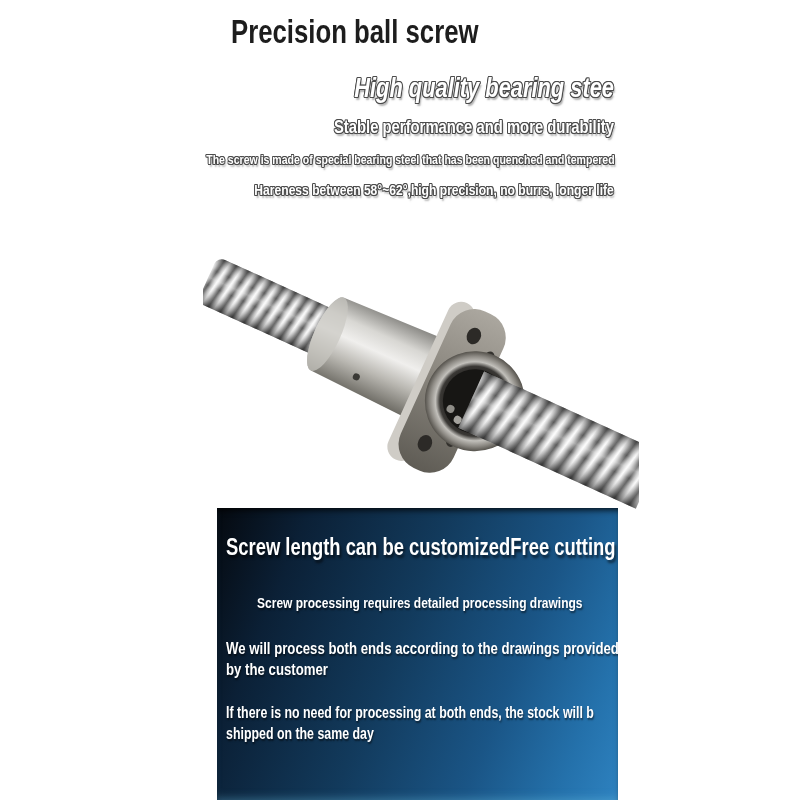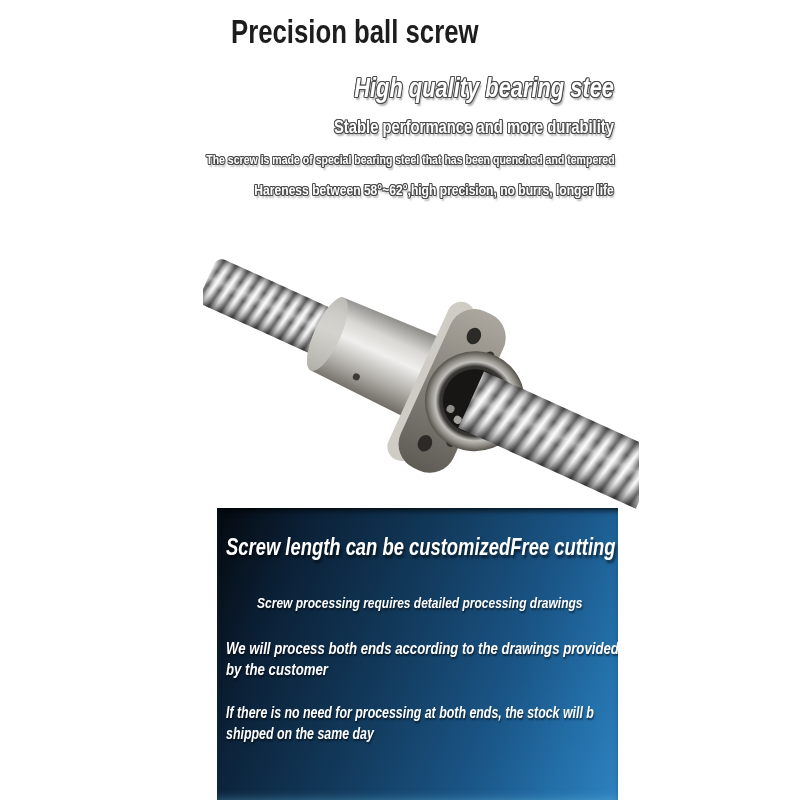--- a/index.html
+++ b/index.html
@@ -43,21 +43,20 @@
   
   .banner {
     position: absolute; left: 200px; top: 508px; width: 401px; height: 292px;
     overflow: hidden; color: #ffffff;
     background: linear-gradient(112deg,
       #05090f 0%, #0b2036 18%, #123a5c 45%,
       #1a5586 70%, #2471ab 88%, #2e82c0 100%);
     box-shadow:
       inset 0 5px 6px -3px rgba(0,0,0,0.85),
       inset 0 -6px 9px -4px rgba(110,190,220,0.35);
-    font-style: italic;
   }
   .banner .b-heading {
     position: absolute; left: 9px; top: 26px;
     font-size: 23px; font-weight: 700; white-space: nowrap;
     transform: scaleX(0.80); transform-origin: 0 0;
     text-shadow: 2px 3px 3px rgba(0,0,0,0.6);
   }
   .banner .b-center {
     position: absolute; left: 0; top: 86px; width: 100%; text-align: center;
     font-size: 15px; font-weight: 700; white-space: nowrap;

